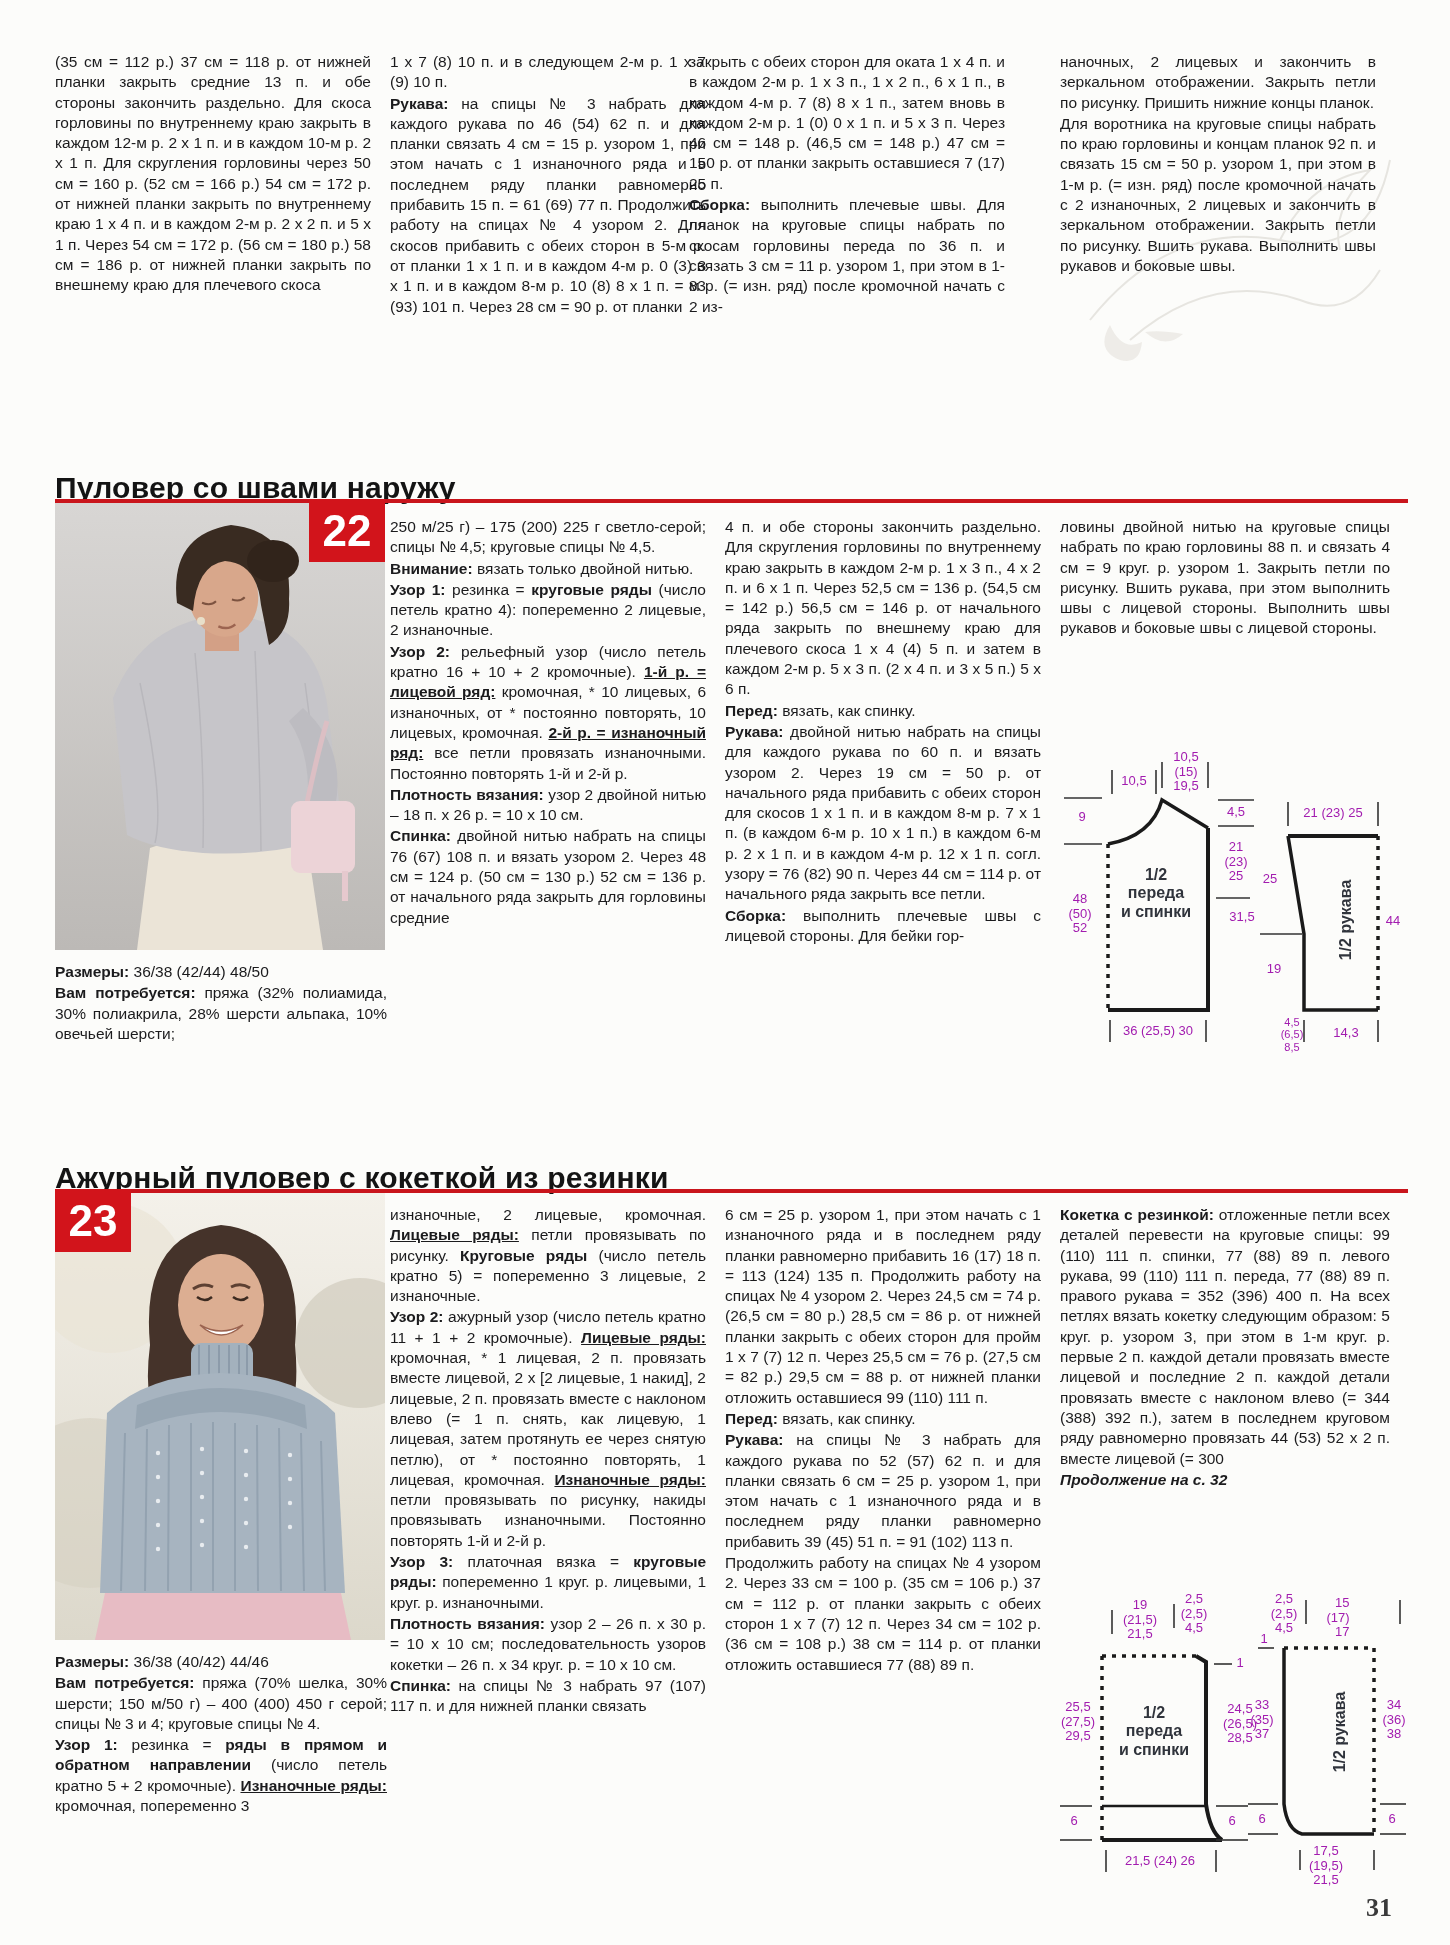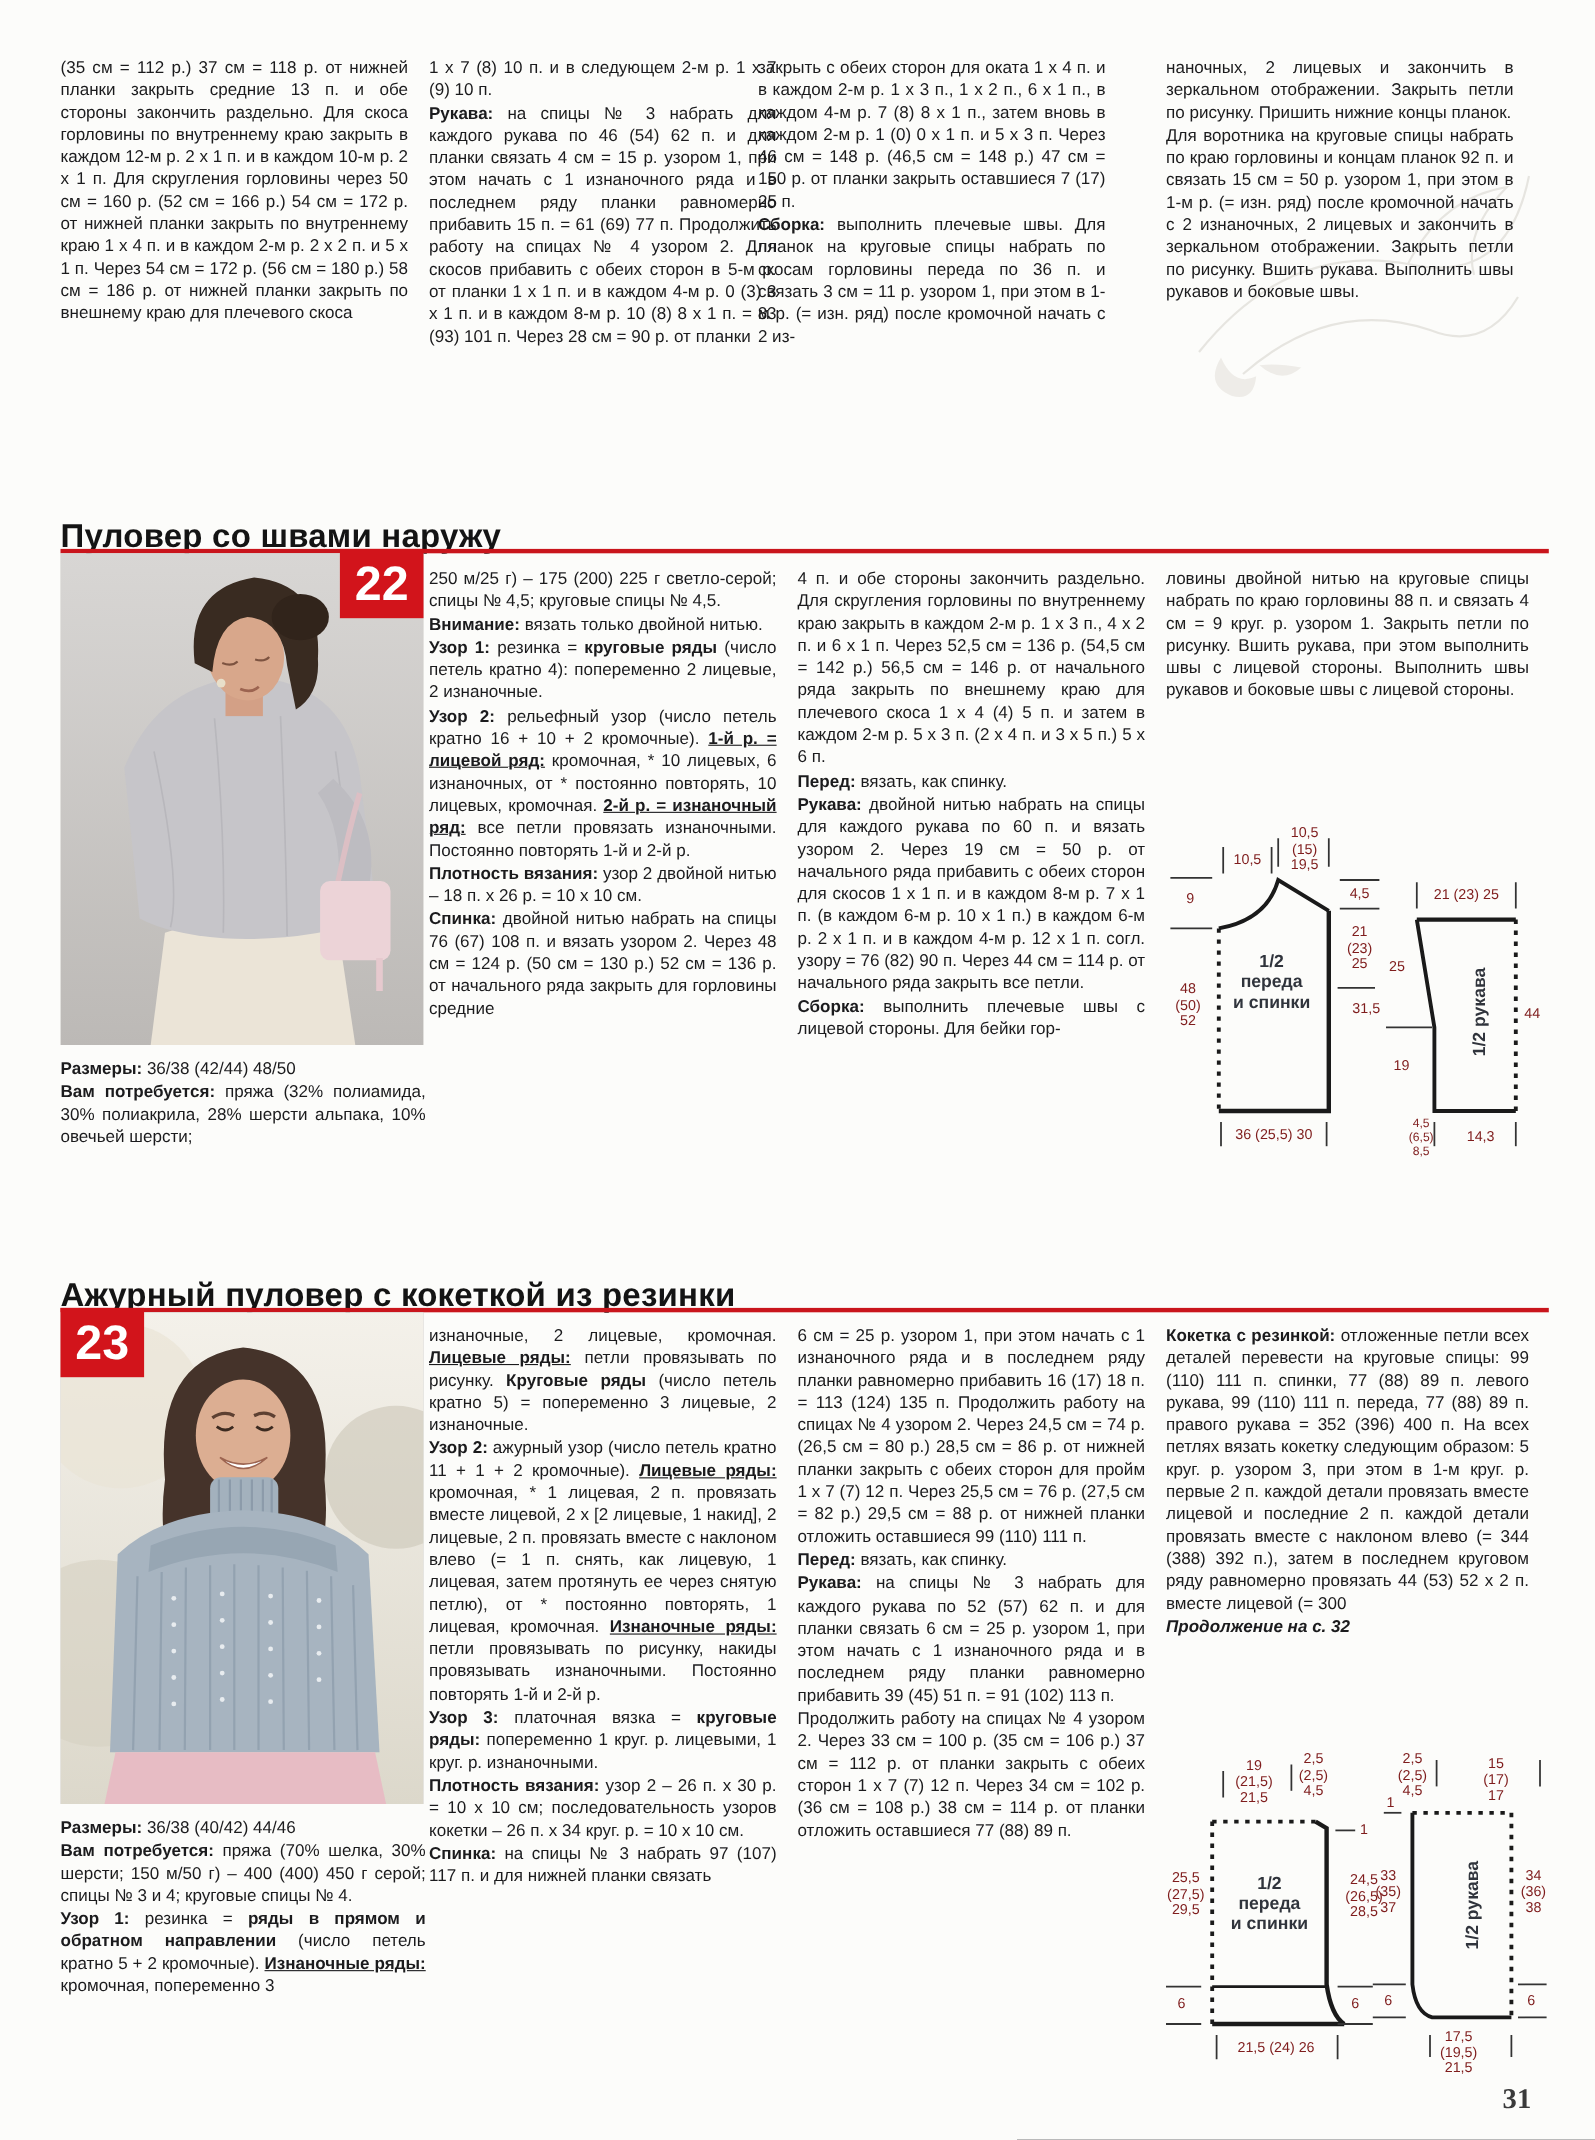--- a/index.html
+++ b/index.html
@@ -20,21 +20,21 @@
   .badge{
     position:absolute; width:76px; height:63px; background:#d2141b; color:#fff;
     display:flex; align-items:center; justify-content:center;
     font-size:44px; font-weight:bold;
   }
   .info{position:absolute; left:55px; width:332px;}
   .schematic{position:absolute;}
   .schematic svg{position:absolute; left:0; top:0;}
   .sl{
     position:absolute; transform:translateX(-50%);
-    font-size:13px; line-height:1.12; color:#7f1d1d; white-space:pre-line; text-align:center;
+    font-size:13px; line-height:1.12; color:#a21caf; white-space:pre-line; text-align:center;
   }
   .sl.small{font-size:11px;}
   .sl.piece{font-size:16px; font-weight:600; color:#30343c; line-height:1.15;}
   .sl.rot{transform:translate(-50%,-50%) rotate(-90deg); font-size:16px; font-weight:600; color:#30343c; white-space:nowrap;}
   .pageno{
     position:absolute; right:58px; bottom:22px;
     font-family:"Liberation Serif", serif; font-size:26px; font-weight:bold; color:#3a3a3a;
   }
   .deco{position:absolute; opacity:.3; pointer-events:none;}
 </style>
@@ -331,21 +331,21 @@
 (27,5)
 29,5</span>
     <span class="sl" style="left:18px; top:222px;">6</span>
     <span class="sl" style="left:104px; top:262px;">21,5 (24) 26</span>
     <span class="sl piece" style="left:98px; top:112px;">1/2
 переда
 и спинки</span>
     <span class="sl" style="left:228px; top:0px;">2,5
 (2,5)
 4,5</span>
-    <span class="sl" style="left:304px; top:4px;">15
+    <span class="sl" style="left:282px; top:4px;text-align:right;">15
 (17)
 17</span>
     <span class="sl" style="left:208px; top:40px;">1</span>
     <span class="sl" style="left:206px; top:106px;">33
 (35)
 37</span>
     <span class="sl" style="left:206px; top:220px;">6</span>
     <span class="sl" style="left:338px; top:106px;">34
 (36)
 38</span>

